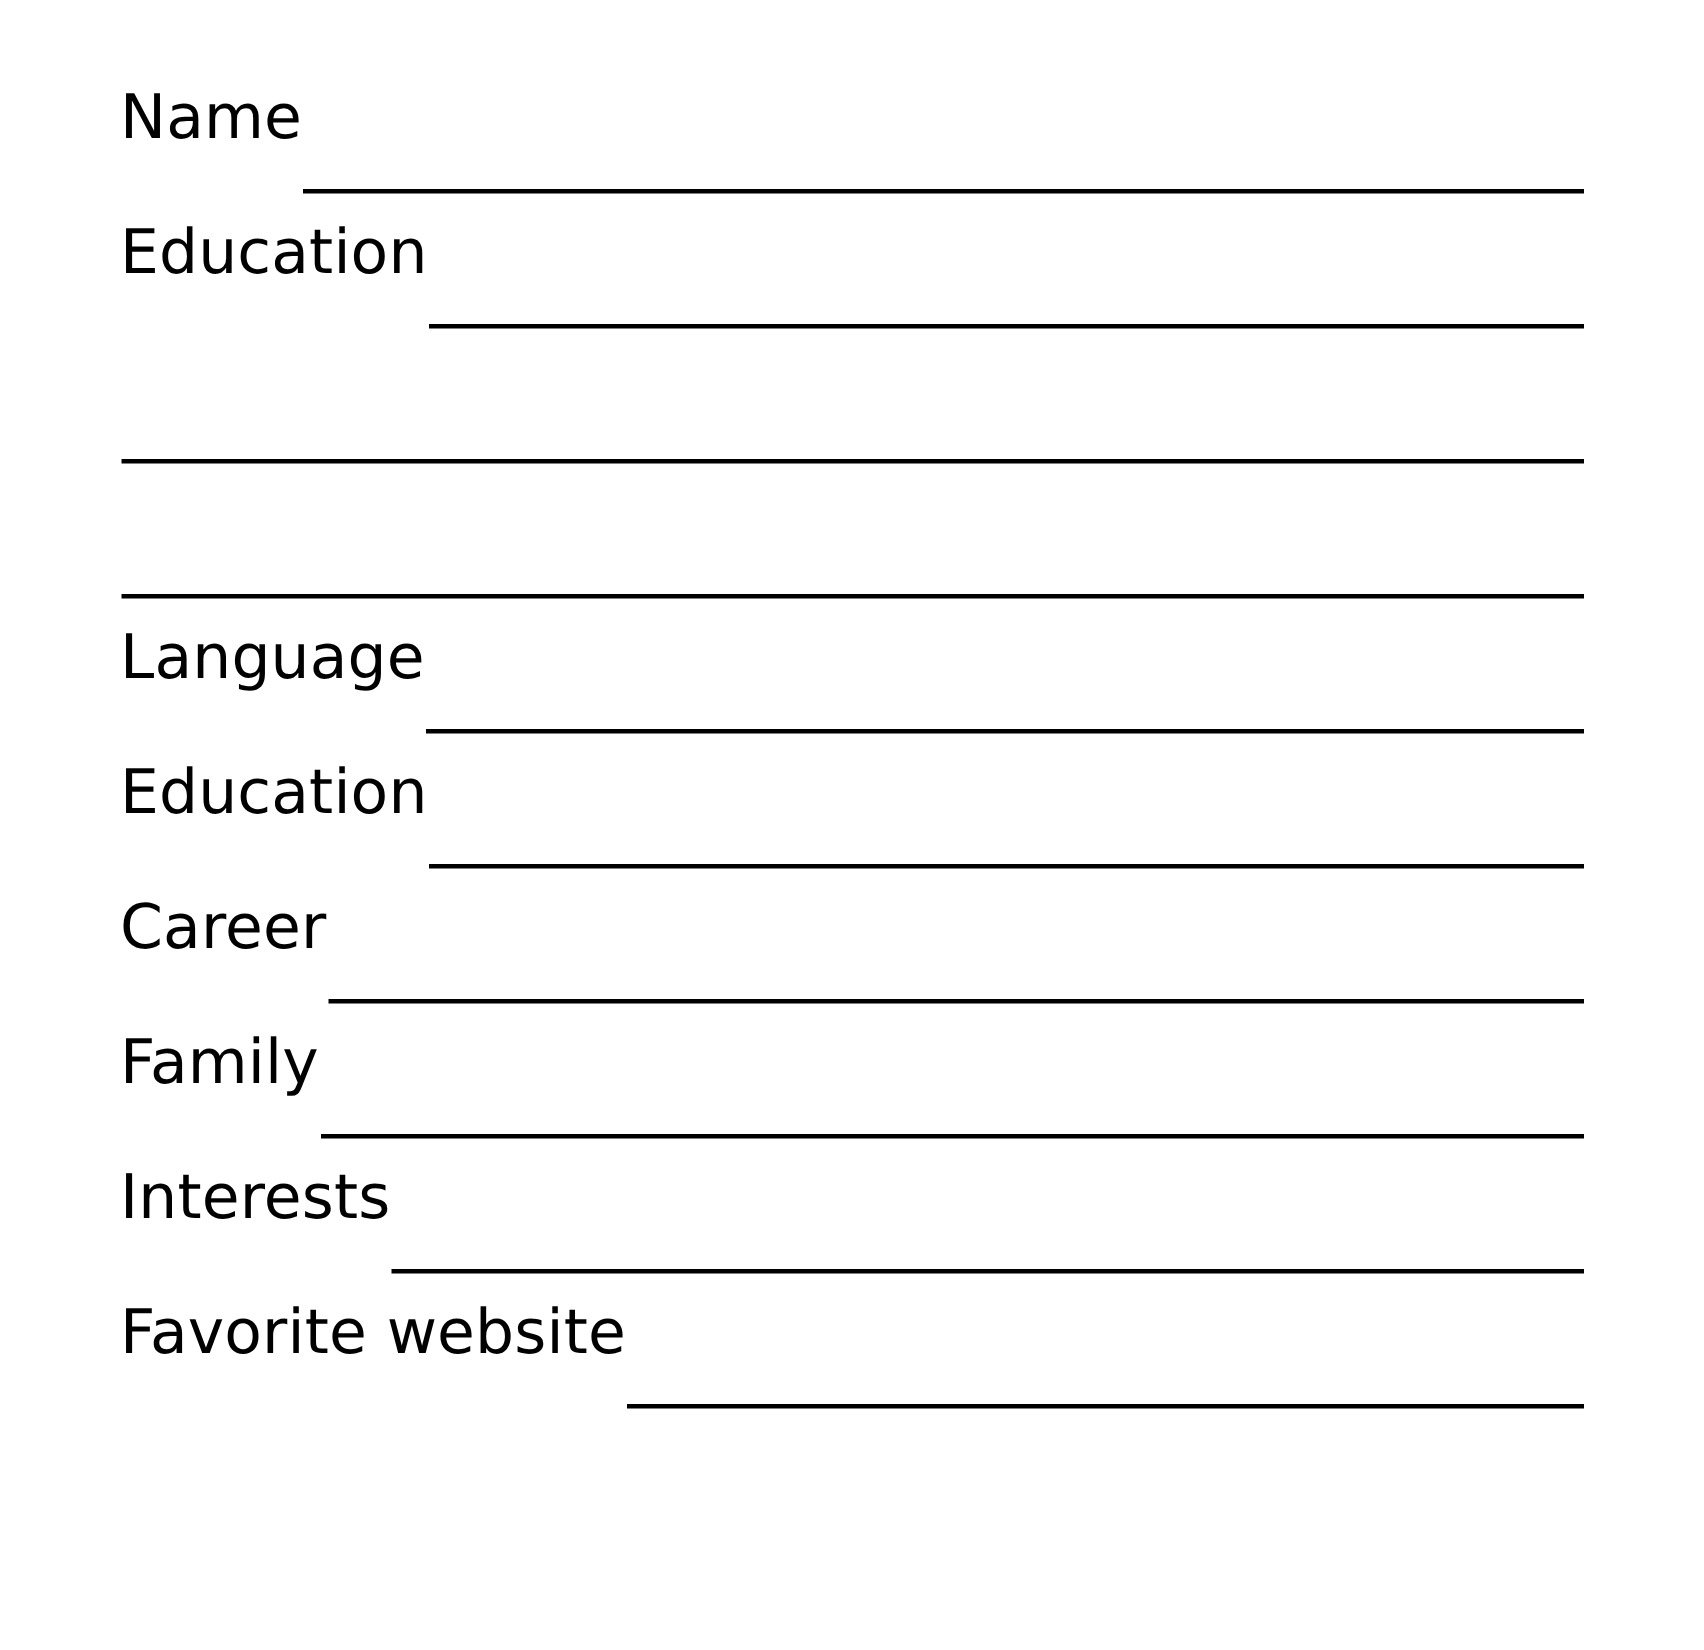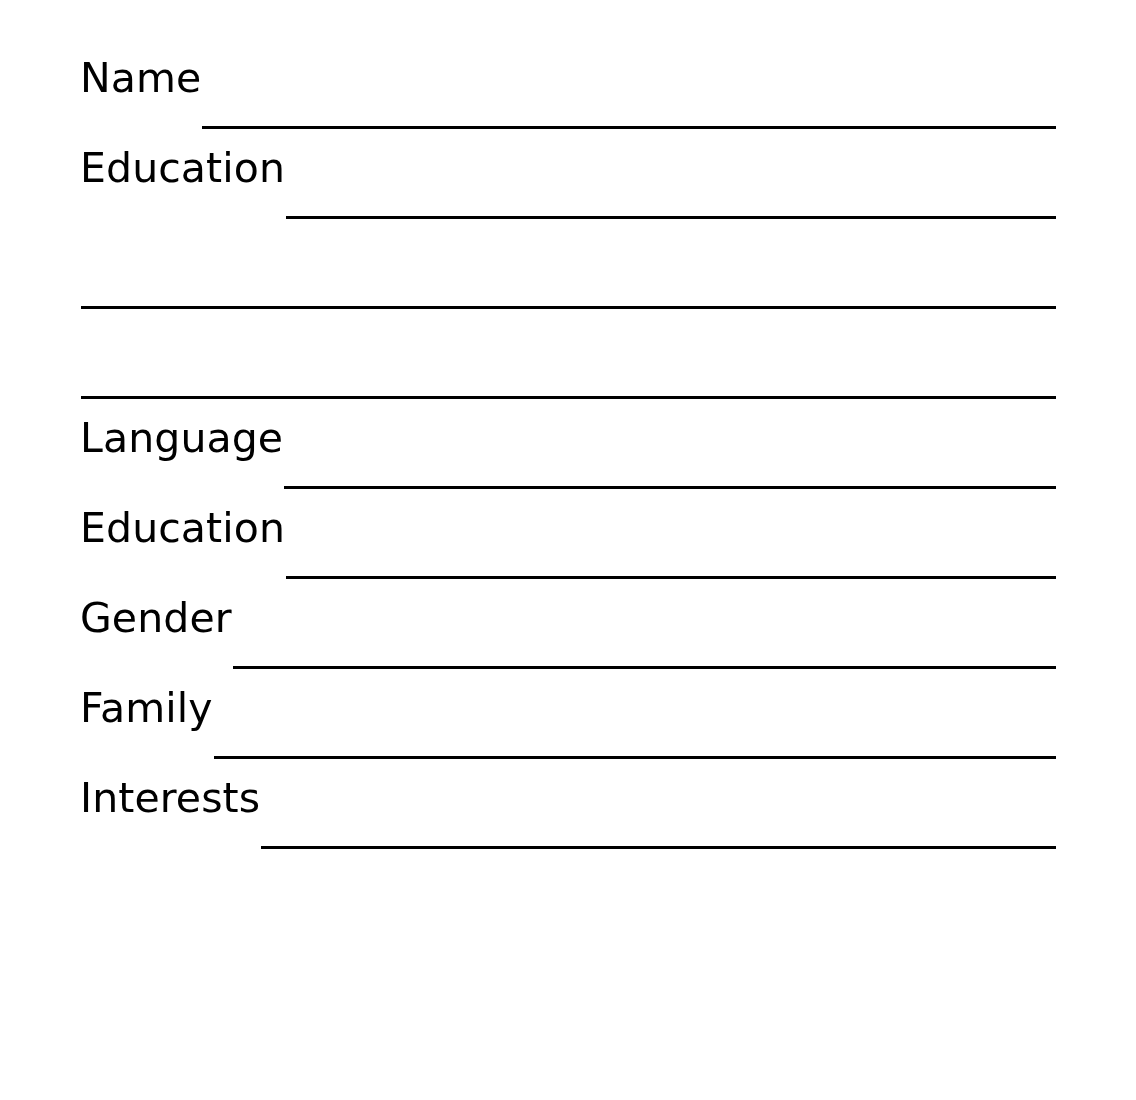--- a/index.html
+++ b/index.html
@@ -74,28 +74,32 @@
     <span class="field-label">Language</span>
     <span class="field-line"></span>
   </div>
 
   <div class="form-row">
     <span class="field-label">Education</span>
     <span class="field-line"></span>
   </div>
 
   <div class="form-row">
-    <span class="field-label">Gender</span>
+    <span class="field-label">Career</span>
     <span class="field-line"></span>
   </div>
 
   <div class="form-row">
     <span class="field-label">Family</span>
     <span class="field-line"></span>
   </div>
 
   <div class="form-row">
     <span class="field-label">Interests</span>
     <span class="field-line"></span>
   </div>
 
+  <div class="form-row">
+    <span class="field-label">Favorite website</span>
+    <span class="field-line"></span>
+  </div>
 
 </div>
 
 </body></html>

